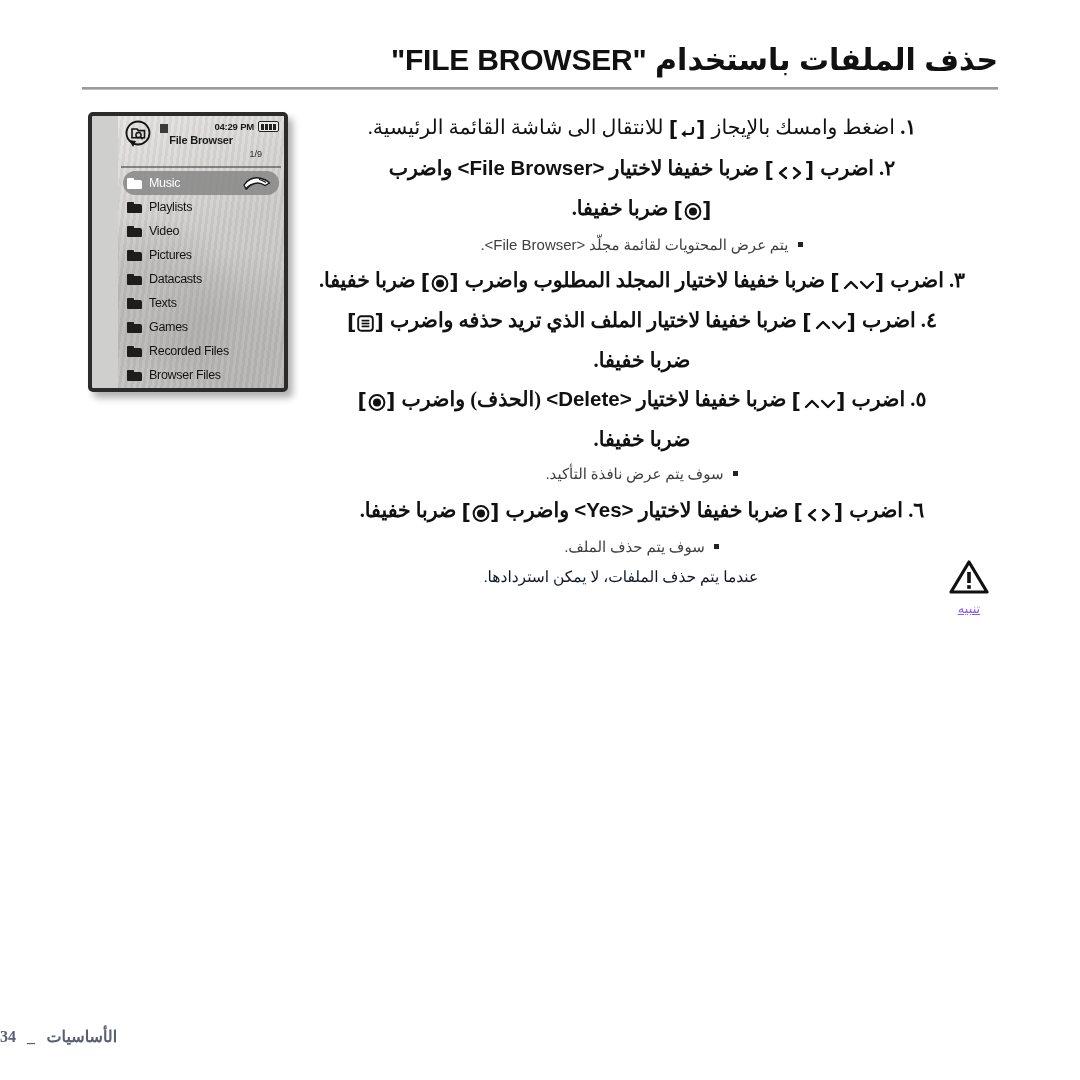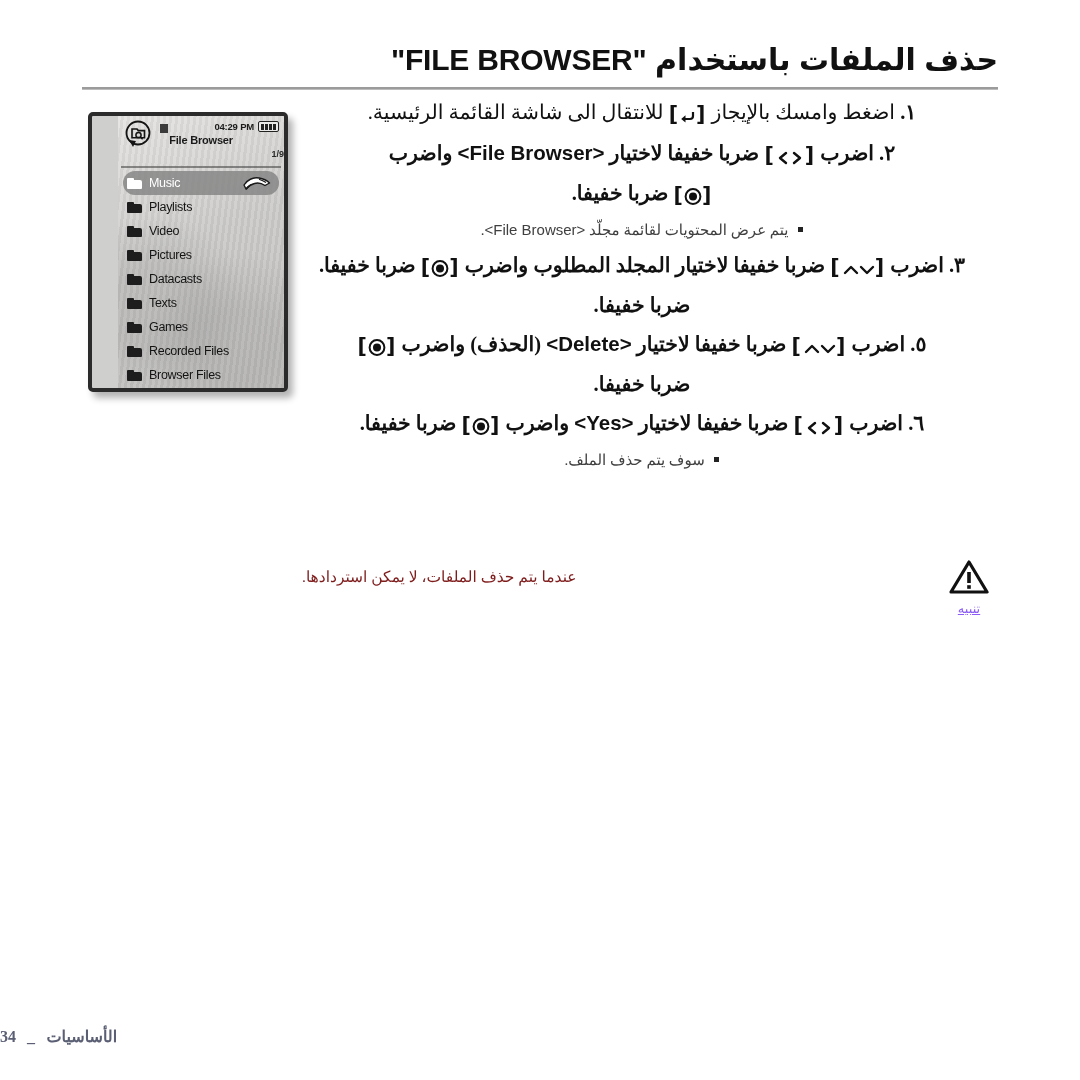--- a/index.html
+++ b/index.html
@@ -118,23 +118,23 @@
     position: absolute;
     left: 0; right: 0; top: 18px;
     text-align: center;
     font-size: 11px;
     font-weight: bold;
     color: #1a1a1a;
     letter-spacing: -0.2px;
   }
   .dev-page {
     position: absolute;
-    right: 0; top: 33px;
+    right: 22px; top: 33px;
     font-size: 9px;
-    font-weight: bold;
+    font-weight: normal;
     color: #2a2a2a;
   }
   .dev-sep {
     position: absolute;
     left: 3px; right: 3px; top: 50px;
     height: 2px;
     background: rgba(60,60,60,0.55);
   }
   .dev-list {
     position: absolute;
@@ -189,21 +189,21 @@
   .dev-hand {
     position: absolute;
     right: 8px; top: 3px;
     width: 30px; height: 18px;
   }
 
   
   .content {
     position: absolute;
     right: 82px;
-    top: 96px;
+    top: 111px;
     width: 712px;
     direction: rtl;
     text-align: right;
   }
   .step {
     font-size: 20.5px;
     line-height: 33px;
     color: #111111;
     margin: 0 0 5px 0;
     font-family: "Liberation Serif", "DejaVu Serif", serif;
@@ -272,22 +272,22 @@
     display: block;
     font-size: 13px;
     margin-top: 2px;
     color: #8b5cf6;
     text-decoration: underline;
   }
   .caution-text {
     flex: 1;
     font-size: 15.5px;
     line-height: 26px;
-    color: #7f1d1d;
-    text-align: left;
+    color: #0f172a;
+    text-align: center;
     padding-top: 6px;
     padding-left: 16px;
   }
 
   
   .footer {
     position: absolute;
     left: 0; right: 84px;
     bottom: 34px;
     text-align: left;
@@ -441,20 +441,35 @@
           </svg>]</span>
       <span>ضربا خفيفا لاختيار المجلد المطلوب واضرب</span>
       <span class="key">[<svg width="18" height="17" viewBox="0 0 18 17">
             <circle cx="9" cy="8.5" r="7.4" fill="none" stroke="#111" stroke-width="2"></circle>
             <circle cx="9" cy="8.5" r="4" fill="#111"></circle>
           </svg>]</span>
       <span>ضربا خفيفا.</span>
     </p>
 
     <p class="step bold center-line">
+      <span class="num">٤.</span>
+      <span>اضرب</span>
+      <span class="key">[<svg width="34" height="14" viewBox="0 0 34 14">
+            <path d="M4 10 L10 4 L16 10" stroke="#111" stroke-width="2.4" fill="none" stroke-linecap="round" stroke-linejoin="round"></path>
+            <path d="M20 4 L26 10 L32 4" stroke="#111" stroke-width="2.4" fill="none" stroke-linecap="round" stroke-linejoin="round"></path>
+          </svg>]</span>
+      <span>ضربا خفيفا لاختيار الملف الذي تريد حذفه واضرب</span>
+      <span class="key">[<svg width="17" height="17" viewBox="0 0 17 17">
+            <rect x="1.2" y="1.2" width="14.6" height="14.6" rx="3" fill="none" stroke="#111" stroke-width="1.9"></rect>
+            <line x1="4.6" y1="5.6" x2="12.4" y2="5.6" stroke="#111" stroke-width="1.7"></line>
+            <line x1="4.6" y1="8.5" x2="12.4" y2="8.5" stroke="#111" stroke-width="1.7"></line>
+            <line x1="4.6" y1="11.4" x2="12.4" y2="11.4" stroke="#111" stroke-width="1.7"></line>
+          </svg>]</span>
+    </p>
+    <p class="step bold center-line">
       <span>ضربا خفيفا.</span>
     </p>
 
     <p class="step bold center-line">
       <span class="num">٥.</span>
       <span>اضرب</span>
       <span class="key">[<svg width="34" height="14" viewBox="0 0 34 14">
             <path d="M4 10 L10 4 L16 10" stroke="#111" stroke-width="2.4" fill="none" stroke-linecap="round" stroke-linejoin="round"></path>
             <path d="M20 4 L26 10 L32 4" stroke="#111" stroke-width="2.4" fill="none" stroke-linecap="round" stroke-linejoin="round"></path>
           </svg>]</span>
@@ -464,20 +479,24 @@
       <span class="key">[<svg width="18" height="17" viewBox="0 0 18 17">
             <circle cx="9" cy="8.5" r="7.4" fill="none" stroke="#111" stroke-width="2"></circle>
             <circle cx="9" cy="8.5" r="4" fill="#111"></circle>
           </svg>]</span>
       
     </p>
     <p class="step bold center-line">
       <span>ضربا خفيفا.</span>
     </p>
 
+    <p class="sub">
+      <span class="dot"></span>
+      <span>سوف يتم عرض نافذة التأكيد.</span>
+    </p>
 
     <p class="step bold center-line">
       <span class="num">٦.</span>
       <span>اضرب</span>
       <span class="key">[<svg width="30" height="14" viewBox="0 0 30 14">
             <path d="M11 2 L5 7 L11 12" stroke="#111" stroke-width="2.4" fill="none" stroke-linecap="round" stroke-linejoin="round"></path>
             <path d="M19 2 L25 7 L19 12" stroke="#111" stroke-width="2.4" fill="none" stroke-linecap="round" stroke-linejoin="round"></path>
           </svg>]</span>
       <span>ضربا خفيفا لاختيار</span>
       <span class="ltr">&lt;Yes&gt;</span>

